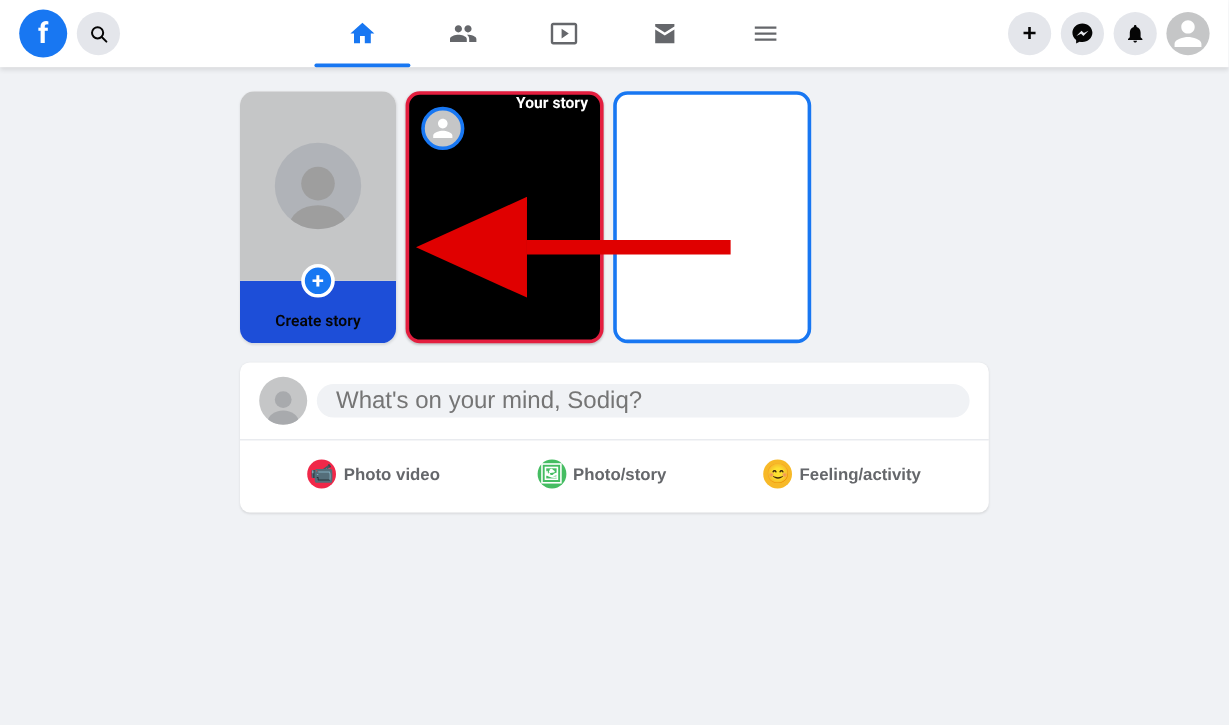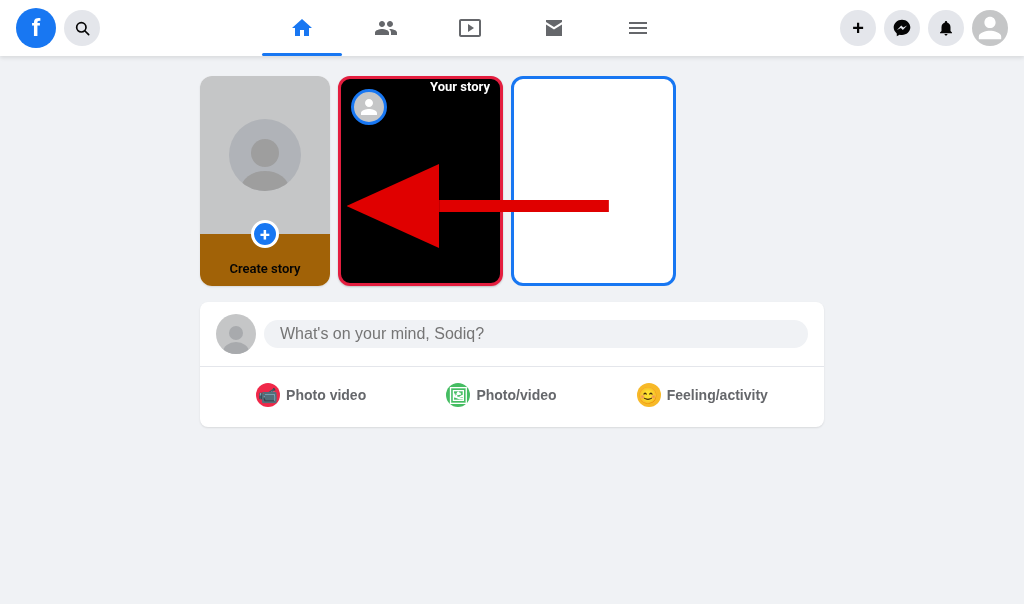--- a/index.html
+++ b/index.html
@@ -188,21 +188,21 @@
       display: flex;
       align-items: center;
       justify-content: center;
       color: white;
       font-size: 18px;
       font-weight: bold;
       z-index: 2;
     }
     .create-story-bottom {
       height: 52px;
-      background: #a16207;
+      background: #1d4ed8;
       display: flex;
       align-items: flex-end;
       justify-content: center;
       padding-bottom: 10px;
     }
     .create-story-label {
       font-size: 13px;
       font-weight: 600;
       color: #050505;
       text-align: center;
@@ -275,21 +275,21 @@
       justify-content: center;
       overflow: hidden;
     }
     .post-input {
       flex: 1;
       height: 28px;
       border-radius: 20px;
       background: #f0f2f5;
       border: none;
       padding: 0 16px;
-      font-size: 16px;
+      font-size: 20px;
       color: #737373;
       cursor: pointer;
       outline: none;
     }
     .post-divider {
       height: 1px;
       background: #e4e6eb;
       margin: 0 -16px 8px;
     }
     .post-actions {
@@ -462,21 +462,21 @@
       <input class="post-input" type="text" readonly="" placeholder="What's on your mind, Sodiq?" style="">
     </div>
     <div class="post-divider"></div>
     <div class="post-actions">
       <button class="post-action-btn">
         <span class="action-icon live-icon">📹</span>
         <span>Photo video</span>
       </button>
       <button class="post-action-btn">
         <span class="action-icon photo-icon">🖼</span>
-        <span>Photo/video</span>
+        <span>Photo/story</span>
       </button>
       <button class="post-action-btn">
         <span class="action-icon feeling-icon">😊</span>
         <span>Feeling/activity</span>
       </button>
     </div>
   </div>
 
 </div>
 

